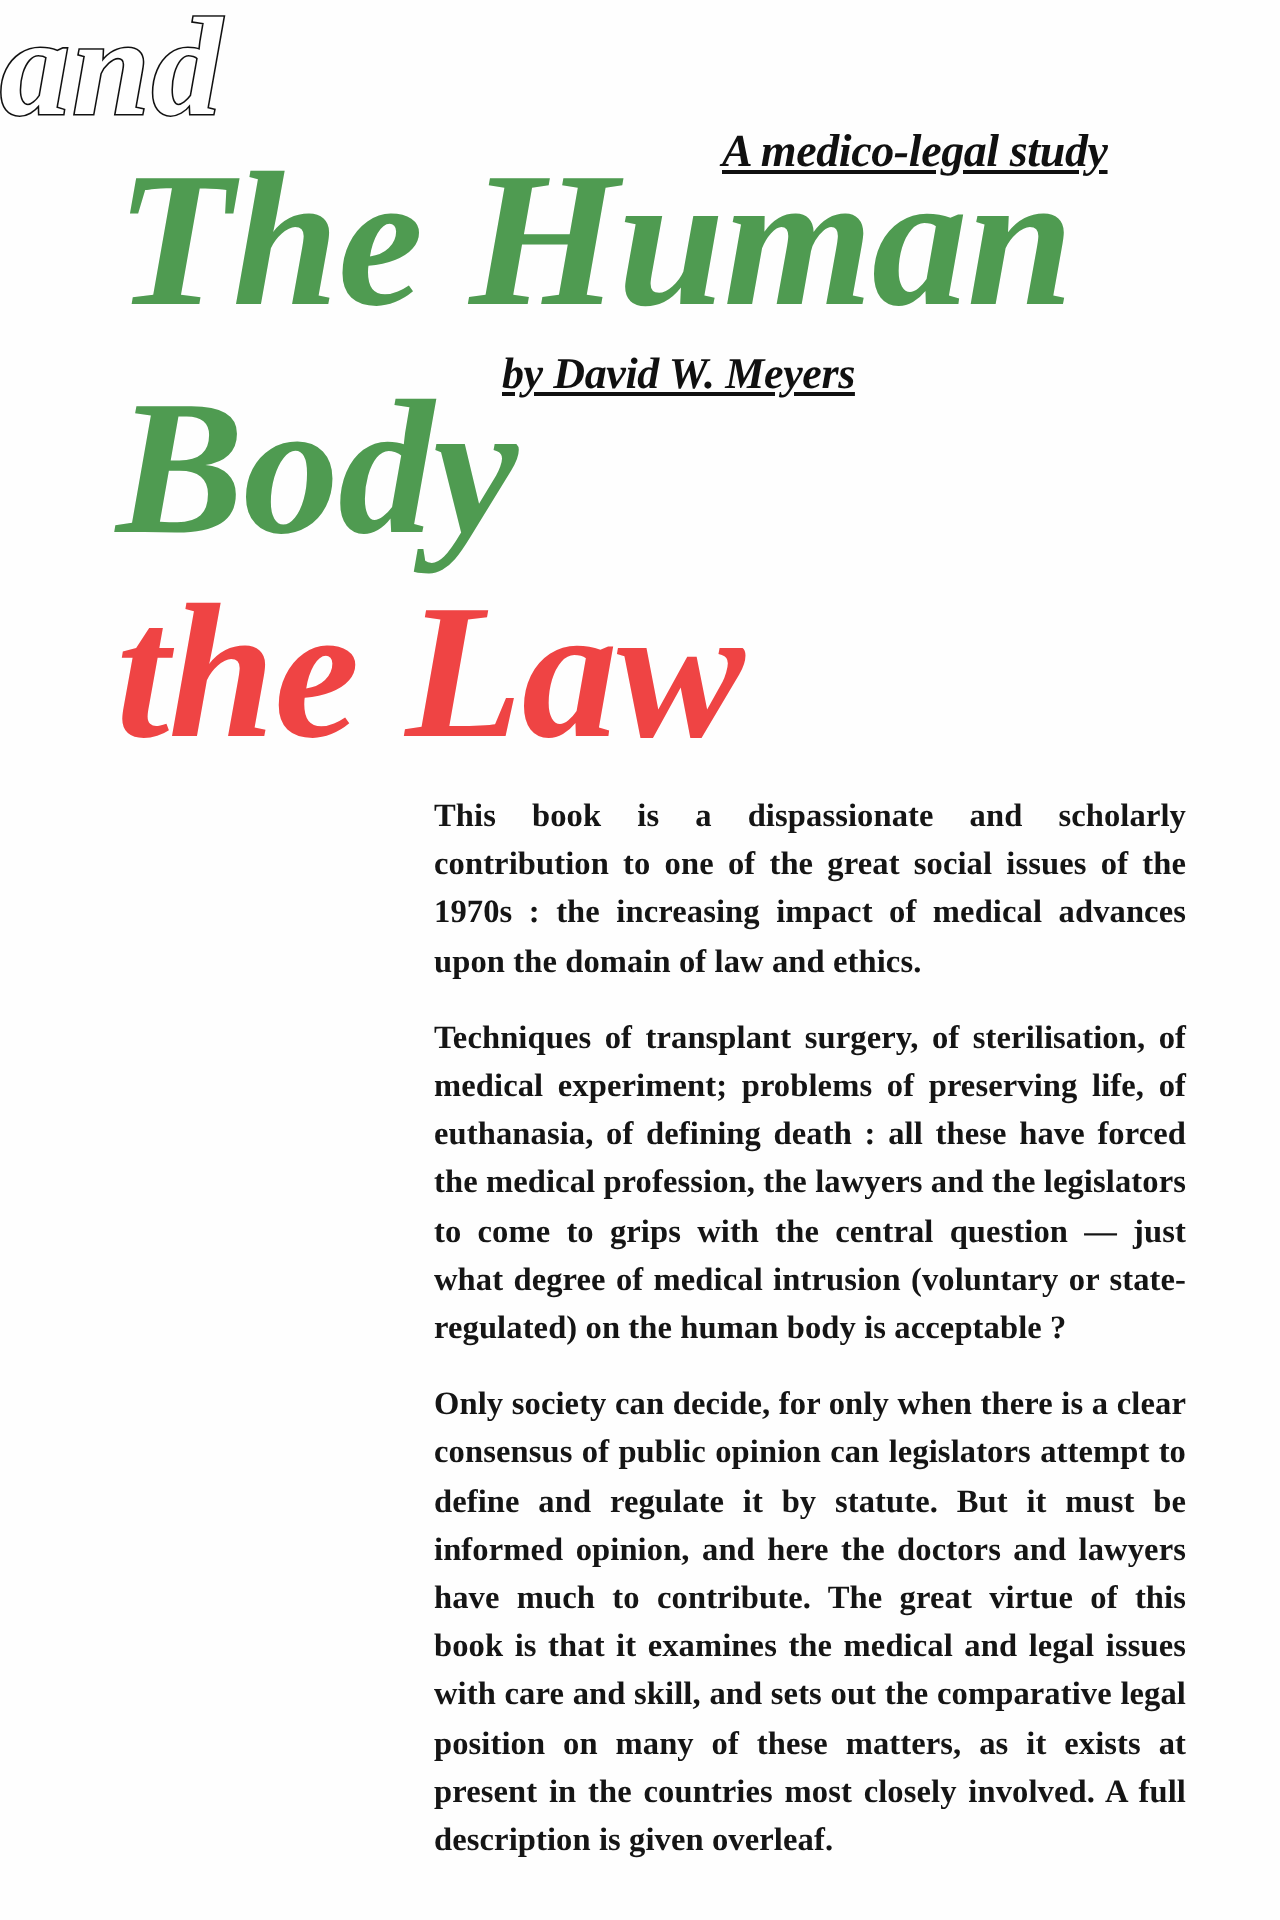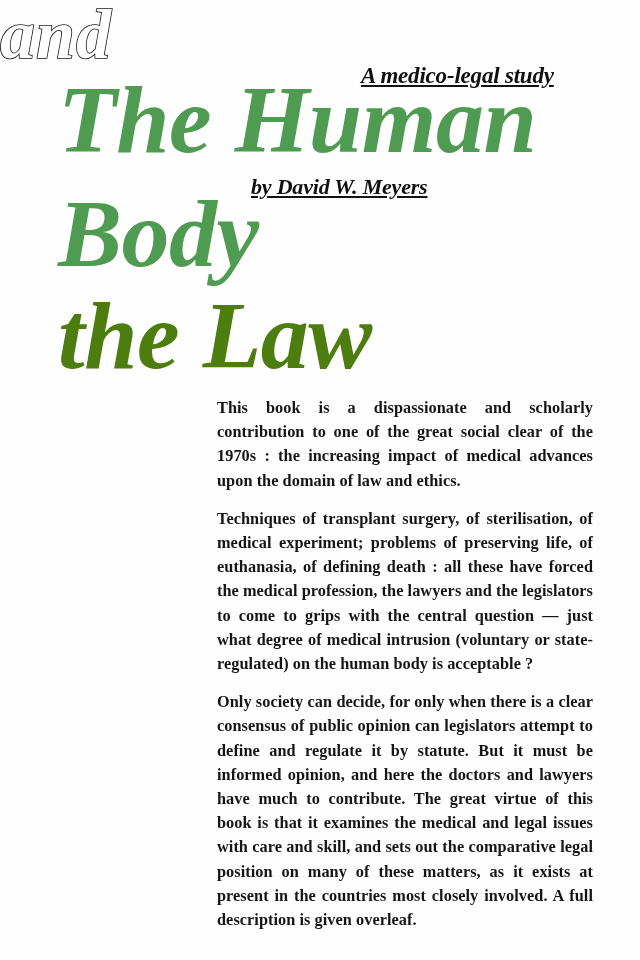--- a/index.html
+++ b/index.html
@@ -69,21 +69,21 @@
     color: #ffffff;
     -webkit-text-stroke: 1.6px #111111;
     paint-order: stroke fill;
     letter-spacing: 1px;
   }
 
   #title-line-3 {
     left: 58px;
     top: 288px;
     font-size: 96px;
-    color: #4d7c0f;
+    color: #ef4444;
   }
 
   
   .kicker {
     position: absolute;
     font-family: "Liberation Serif", "DejaVu Serif", serif;
     font-style: italic;
     font-weight: bold;
     color: #101010;
     white-space: nowrap;
@@ -142,18 +142,18 @@
 
     <div class="title-line" id="title-line-2">Body</div>
 
     <div id="title-and">and</div>
 
     <div class="title-line" id="title-line-3">the Law</div>
 
   </div>
 
   <div id="blurb">
-    <p class="blurb-para">This book is a dispassionate and scholarly contribution to one of the great social clear of the 1970s : the increasing impact of medical advances upon the domain of law and ethics.</p>
+    <p class="blurb-para">This book is a dispassionate and scholarly contribution to one of the great social issues of the 1970s : the increasing impact of medical advances upon the domain of law and ethics.</p>
     <p class="blurb-para">Techniques of transplant surgery, of sterilisation, of medical experiment; problems of preserving life, of euthanasia, of defining death : all these have forced the medical profession, the lawyers and the legislators to come to grips with the central question — just what degree of medical intrusion (voluntary or state-regulated) on the human body is acceptable ?</p>
     <p class="blurb-para">Only society can decide, for only when there is a clear consensus of public opinion can legislators attempt to define and regulate it by statute. But it must be informed opinion, and here the doctors and lawyers have much to contribute. The great virtue of this book is that it examines the medical and legal issues with care and skill, and sets out the comparative legal position on many of these matters, as it exists at present in the countries most closely involved. A full description is given overleaf.</p>
   </div>
 
 </div>
 
 </body></html>

